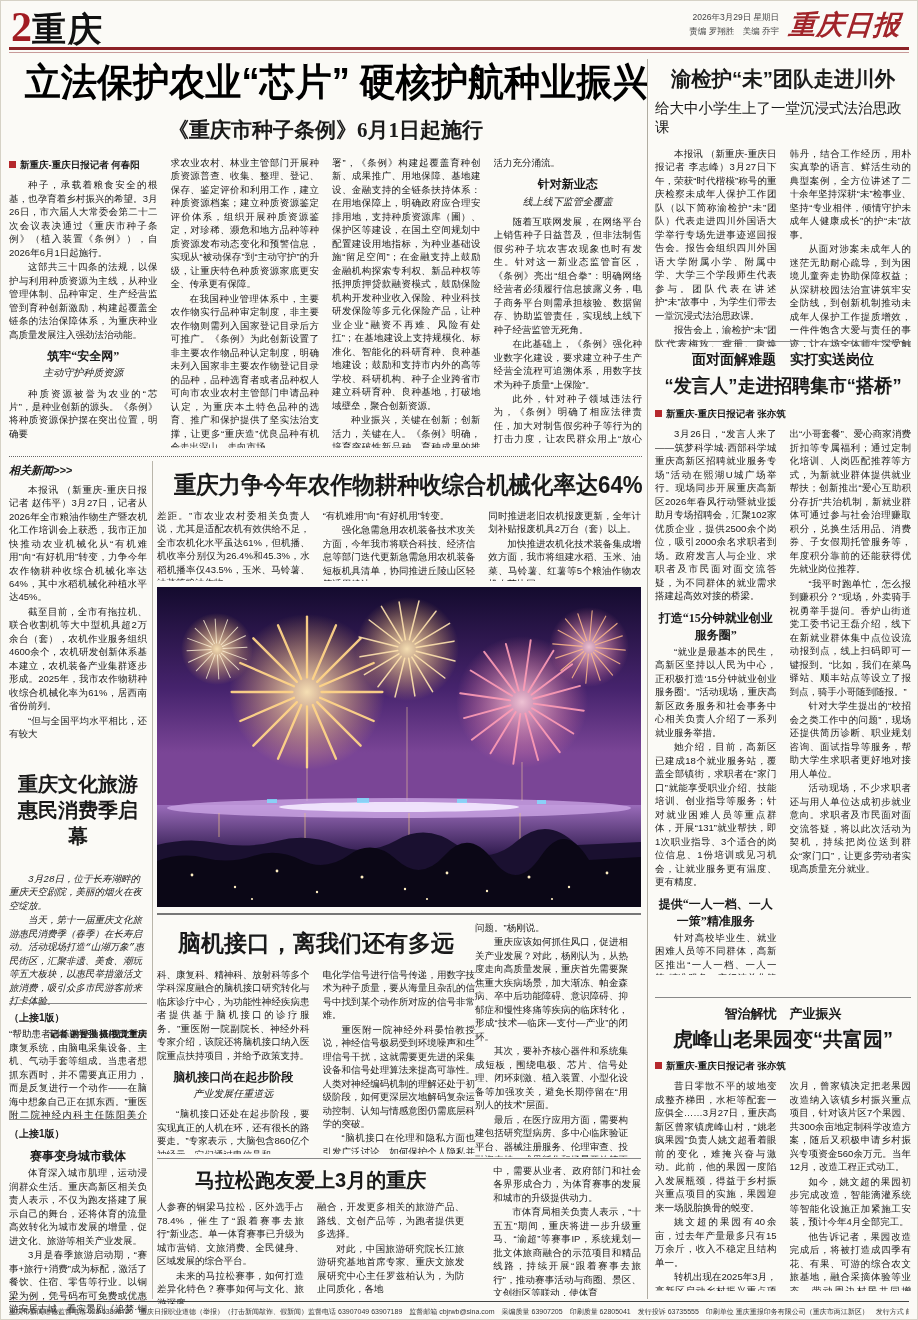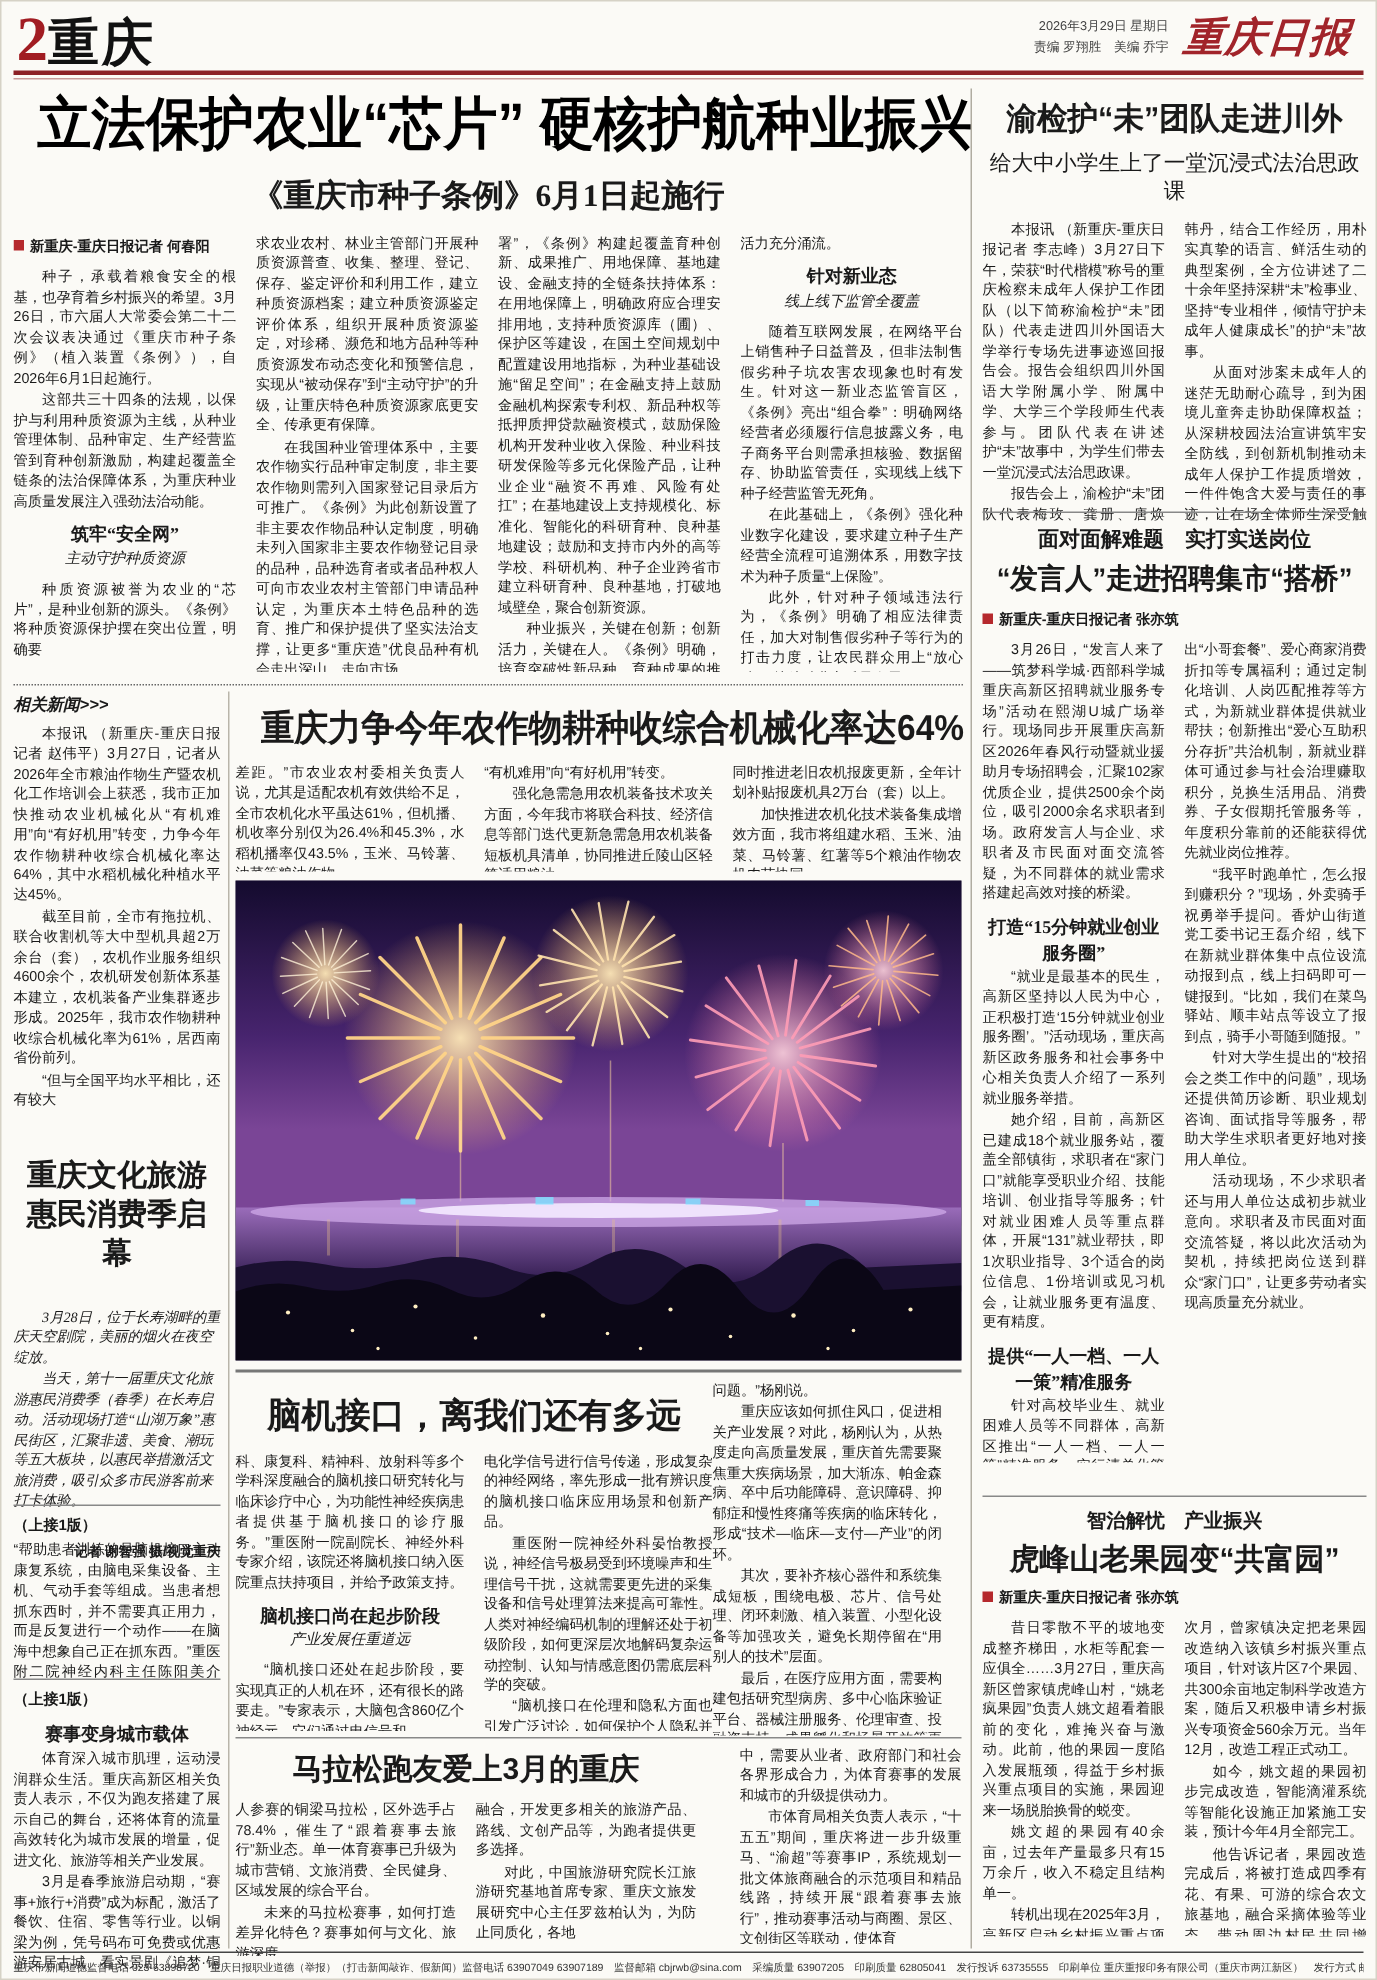--- a/index.html
+++ b/index.html
@@ -37,21 +37,21 @@
                 font-family:"Liberation Serif","DejaVu Serif",serif;}
   .main-cols{margin-top:12px;height:292px;}
   .dotted-rule{position:absolute;left:8px;top:455px;width:633px;border-top:1px dotted #666;}
   
   .v-rule-left{position:absolute;left:151px;top:460px;height:838px;width:1px;background:#b9b5aa;}
   .left-rail{position:absolute;left:8px;width:138px;}
   .rel-news{top:462px;}
   .rel-kicker{font-weight:bold;font-style:italic;font-size:11px;margin-bottom:4px;}
   .photo-story{top:770px;}
   .box-head{font-size:20px;font-weight:900;text-align:center;line-height:1.3;margin-bottom:10px;}
-  .caption{font-family:Liberation Serif, serif;font-style:italic;
+  .caption{font-family:Liberation Mono, monospace;font-style:italic;
            font-size:9.5px;line-height:1.42;height:152px;overflow:hidden;margin-top:24px;}
   .credit{text-align:right;font-size:9px;font-weight:bold;margin-top:3px;}
   .h-rule-left1{position:absolute;left:8px;top:1002px;width:138px;border-top:1px solid #888;}
   .jump1{top:1010px;}
   .jump-label{font-size:10px;font-weight:bold;margin-bottom:2px;}
   .jump1 .jump-body{height:96px;overflow:hidden;}
   .h-rule-left2{position:absolute;left:8px;top:1118px;width:138px;border-top:1px solid #888;}
   .jump2{top:1126px;}
   .jump2 .jump-body{height:150px;overflow:hidden;}
   
@@ -75,21 +75,21 @@
   .marathon-left{width:318px;}
   .marathon-headline{font-size:20px;font-weight:900;text-align:center;margin:2px 0 6px;white-space:nowrap;}
   .marathon-cols{height:104px;}
   .marathon-col3{width:153px;overflow:hidden;height:132px;}
   
   .v-rule-main{position:absolute;left:646px;top:58px;height:1240px;width:1px;background:#b0aca1;}
   .sb{position:absolute;left:654px;width:256px;}
   .sb-a{top:64px;}
   .sb-a-headline{font-size:21px;font-weight:900;text-align:center;white-space:nowrap;
                  transform:scaleX(.97);transform-origin:center;}
-  .sb-a-subhead{font-size:14.5px;text-align:center;margin-top:6px;
+  .sb-a-subhead{font-size:14.5px;text-align:left;margin-top:6px;
                 font-family:"Liberation Serif","DejaVu Serif",serif;}
   .sb-a-cols{margin-top:10px;height:200px;}
   .sb-rule1{position:absolute;left:654px;top:340px;width:256px;border-top:1px solid #888;}
   .sb-b{top:350px;}
   .sb-b-kicker{font-size:14px;margin-bottom:4px;text-align:center;}
   .sb-b-headline{font-size:19px;font-weight:900;text-align:center;white-space:nowrap;
                  transform:scaleX(.96);transform-origin:center;}
   .sb-b-byline{margin-top:8px;}
   .sb-b-cols{height:548px;}
   .sb-rule2{position:absolute;left:654px;top:996px;width:256px;border-top:1px solid #888;}
@@ -312,21 +312,21 @@
     <div class="brain-left">
       <div class="brain-headline">脑机接口，离我们还有多远</div>
       <div class="cols brain-cols">
         <div class="col">
             <div class="para cont">科、康复科、精神科、放射科等多个学科深度融合的脑机接口研究转化与临床诊疗中心，为功能性神经疾病患者提供基于脑机接口的诊疗服务。”重医附一院副院长、神经外科专家介绍，该院还将脑机接口纳入医院重点扶持项目，并给予政策支持。</div>
             <div class="sec-head">脑机接口尚在起步阶段</div>
             <div class="sec-sub">产业发展任重道远</div>
             <div class="para">“脑机接口还处在起步阶段，要实现真正的人机在环，还有很长的路要走。”专家表示，大脑包含860亿个神经元，它们通过电信号和</div>
           </div>
         <div class="col">
-            <div class="para cont">电化学信号进行信号传递，形成复杂的神经网络，率先形成一批有辨识度的脑机接口临床应用场景和创新产品。</div>
+            <div class="para cont">电化学信号进行信号传递，用数字技术为种子质量，要从海量且杂乱的信号中找到某个动作所对应的信号非常难。</div>
             <div class="para">重医附一院神经外科晏怡教授说，神经信号极易受到环境噪声和生理信号干扰，这就需要更先进的采集设备和信号处理算法来提高可靠性。人类对神经编码机制的理解还处于初级阶段，如何更深层次地解码复杂运动控制、认知与情感意图仍需底层科学的突破。</div>
             <div class="para">“脑机接口在伦理和隐私方面也引发广泛讨论，如何保护个人隐私并建立合理的监管体系，以及设备轻量化、降低成本等，都是产业化需要解决的现实</div>
           </div>
       </div>
     </div>
     <div class="brain-col3">
         <div class="para cont">问题。”杨刚说。</div>
         <div class="para">重庆应该如何抓住风口，促进相关产业发展？对此，杨刚认为，从热度走向高质量发展，重庆首先需要聚焦重大疾病场景，加大渐冻、帕金森病、卒中后功能障碍、意识障碍、抑郁症和慢性疼痛等疾病的临床转化，形成“技术—临床—支付—产业”的闭环。</div>
         <div class="para">其次，要补齐核心器件和系统集成短板，围绕电极、芯片、信号处理、闭环刺激、植入装置、小型化设备等加强攻关，避免长期停留在“用别人的技术”层面。</div>
         <div class="para">最后，在医疗应用方面，需要构建包括研究型病房、多中心临床验证平台、器械注册服务、伦理审查、投融资支持、成果孵化和场景开放等更加完整的创新生态，在“医疗型脑机接口”赛道形成区域优势，率先形成一批有辨识度的脑机接口临床应用场景和创新产品。</div>

